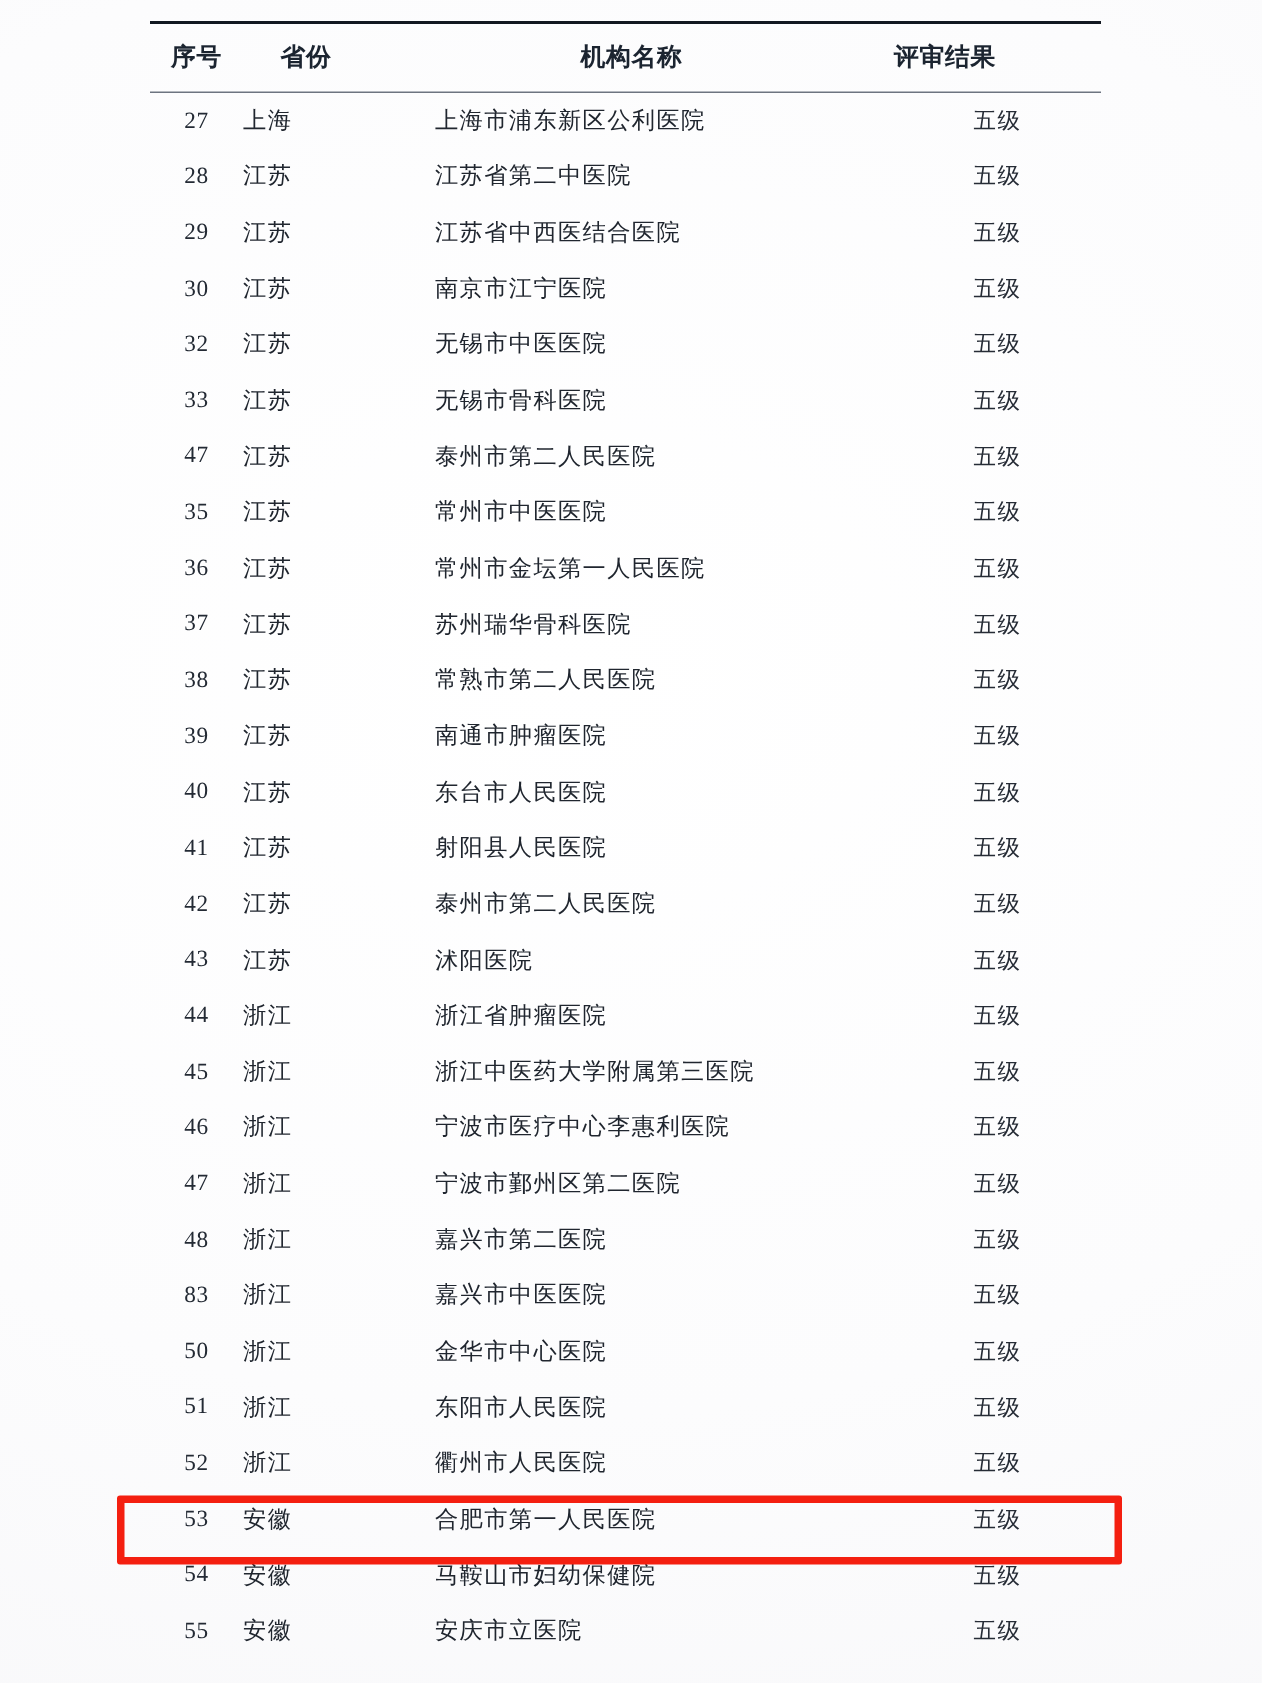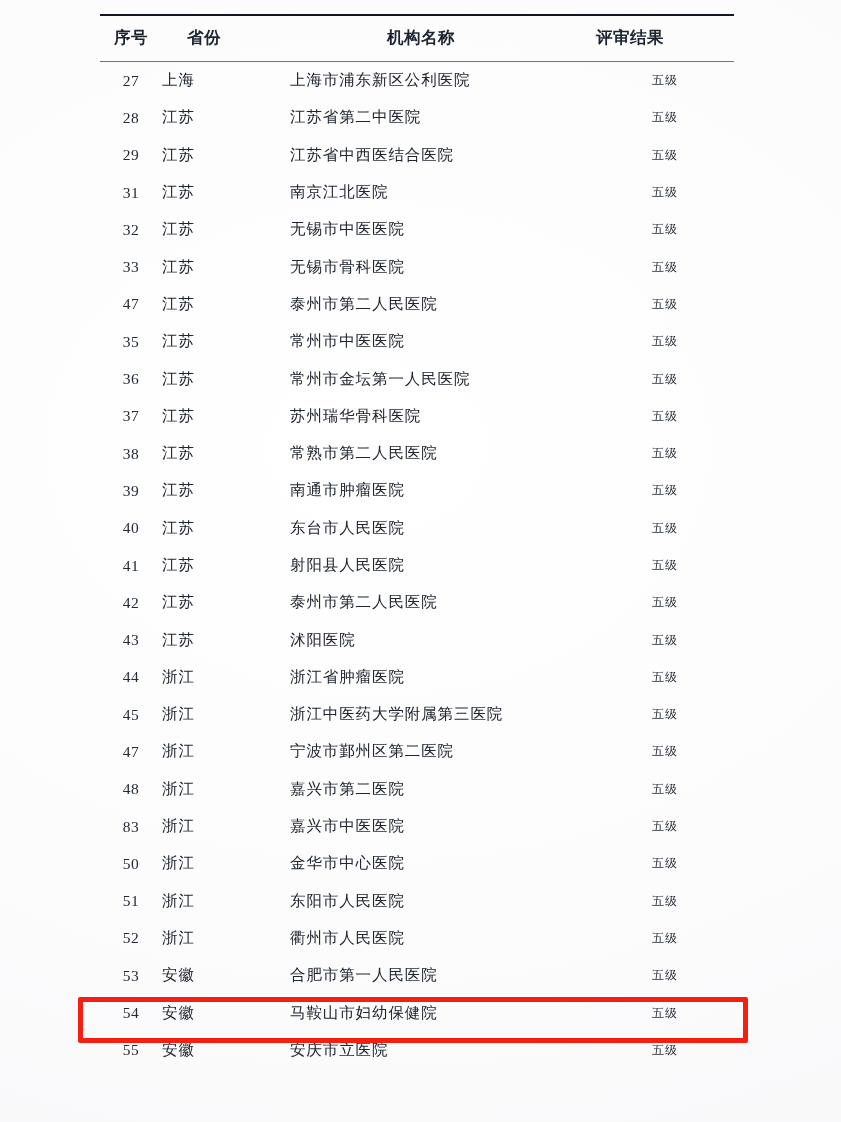--- a/index.html
+++ b/index.html
@@ -87,21 +87,21 @@
   }
   td.name {
     text-align: left;
     padding-left: 44px;
     letter-spacing: 0.9px;
     white-space: nowrap;
   }
   td.res {
     text-align: center;
     letter-spacing: 1px;
-    font-size: 12px;
+    font-size: 15px;
     color: #262c36;
   }
 
   
   .highlight-box {
     position: absolute;
     left: 78px;
     top: 997px;
     width: 670px;
     height: 46px;
@@ -160,23 +160,23 @@
             <td class="name">江苏省第二中医院</td>
             <td class="res">五级</td>
           </tr>
           <tr>
             <td class="seq">29</td>
             <td class="prov">江苏</td>
             <td class="name">江苏省中西医结合医院</td>
             <td class="res">五级</td>
           </tr>
           <tr>
-            <td class="seq">31</td>
-            <td class="prov">江苏</td>
-            <td class="name">南京江北医院</td>
+            <td class="seq">30</td>
+            <td class="prov">江苏</td>
+            <td class="name">南京市江宁医院</td>
             <td class="res">五级</td>
           </tr>
           <tr>
             <td class="seq">32</td>
             <td class="prov">江苏</td>
             <td class="name">无锡市中医医院</td>
             <td class="res">五级</td>
           </tr>
           <tr>
             <td class="seq">33</td>
@@ -247,20 +247,26 @@
           <tr>
             <td class="seq">44</td>
             <td class="prov">浙江</td>
             <td class="name">浙江省肿瘤医院</td>
             <td class="res">五级</td>
           </tr>
           <tr>
             <td class="seq">45</td>
             <td class="prov">浙江</td>
             <td class="name">浙江中医药大学附属第三医院</td>
+            <td class="res">五级</td>
+          </tr>
+          <tr>
+            <td class="seq">46</td>
+            <td class="prov">浙江</td>
+            <td class="name">宁波市医疗中心李惠利医院</td>
             <td class="res">五级</td>
           </tr>
           <tr>
             <td class="seq">47</td>
             <td class="prov">浙江</td>
             <td class="name">宁波市鄞州区第二医院</td>
             <td class="res">五级</td>
           </tr>
           <tr>
             <td class="seq">48</td>

